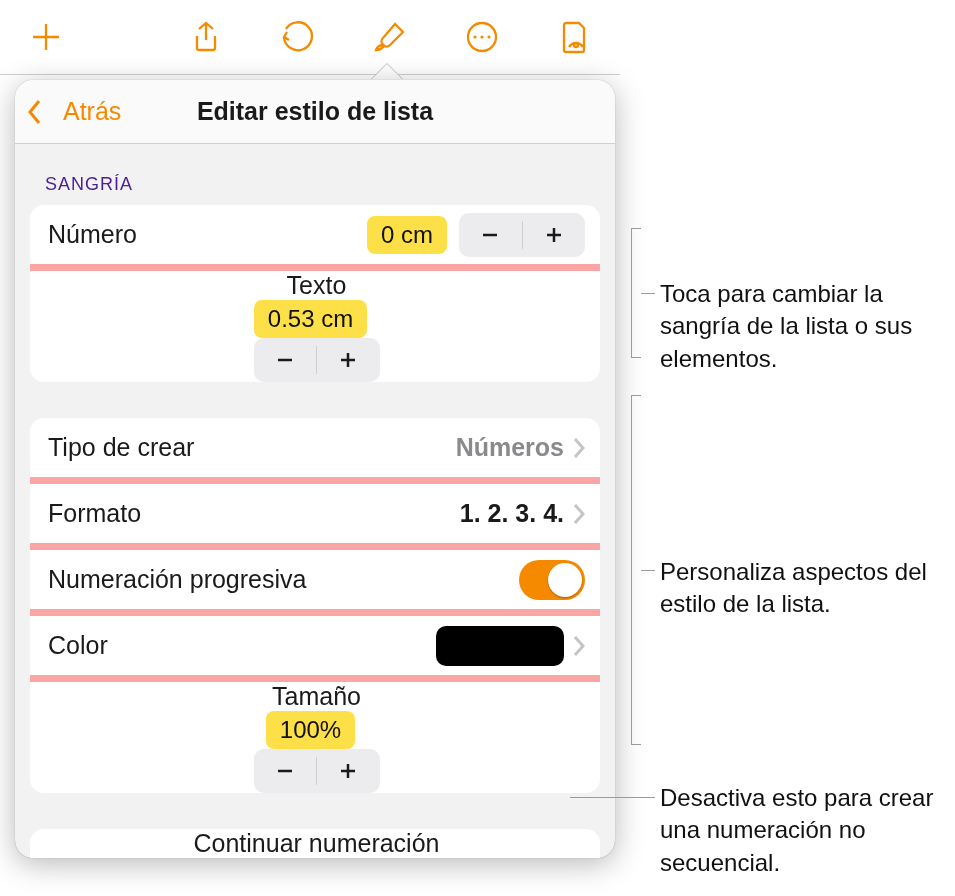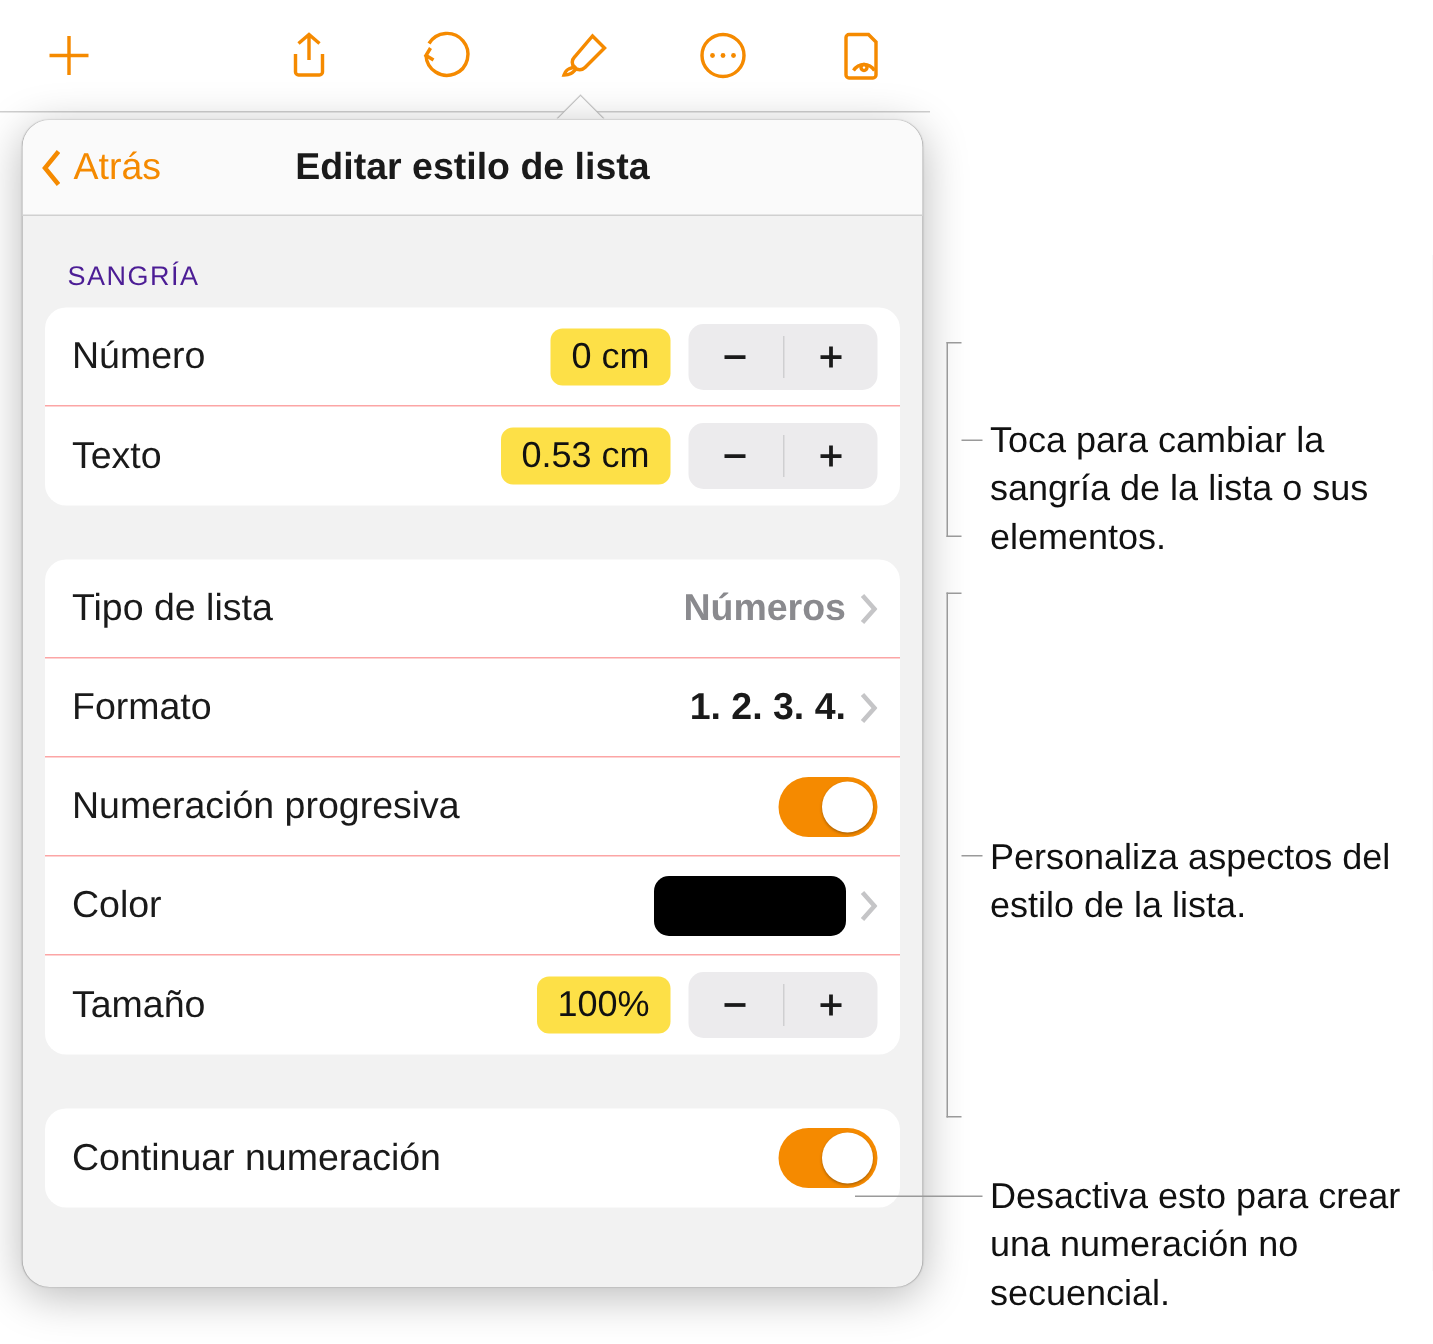--- a/index.html
+++ b/index.html
@@ -73,21 +73,21 @@
     height: 64px;
     background: #fafafa;
     border-bottom: 1px solid #d0d0d0;
     display: flex;
     align-items: center;
     position: relative;
   }
   .back-btn {
     display: flex;
     align-items: center;
-    gap: 4px;
+    gap: 18px;
     color: var(--accent);
     font-size: 25px;
     padding-left: 10px;
     cursor: pointer;
     justify-content: flex-end;
   }
   .back-btn svg { width: 20px; height: 30px; stroke: var(--accent); fill: none; stroke-width: 3; }
   .pop-title {
     position: absolute;
     left: 0; right: 0;
@@ -107,23 +107,23 @@
     background: #fff;
     border-radius: 14px;
     overflow: hidden;
   }
   .card + .card, .card.second { margin-top: 36px; }
   .row {
     display: flex;
     align-items: center;
     min-height: 66px;
     padding: 0 15px 0 18px;
-    border-bottom: 1px solid #fca5a5;
-  }
-  .row:last-child { border-bottom: none; }
+    border-bottom: 7px solid #fca5a5;
+  }
+  .row:last-child { border-bottom: none; flex-direction: column; }
   .row-label { flex: 0 0 auto; font-size: 25px; }
   .row-spacer { flex: 1 1 auto; }
   .value-pill {
     background: #fde047;
     border-radius: 8px;
     padding: 5px 14px;
     font-size: 24px;
     margin-right: 12px;
     color: #111;
   }
@@ -303,21 +303,21 @@
             <svg viewBox="0 0 20 20">
               <path d="M10 3v14M3 10h14"></path>
             </svg>
           </div>
       </div>
     </div>
   </div>
 
   <div class="card second">
     <div class="row">
-      <span class="row-label">Tipo de lista</span>
+      <span class="row-label">Tipo de crear</span>
       <span class="row-spacer"></span>
       <span class="disclosure-val">Números</span>
       <svg class="chev" viewBox="0 0 13 22">
           <path d="M3 2l8 9-8 9"></path>
         </svg>
     </div>
     <div class="row">
       <span class="row-label">Formato</span>
       <span class="row-spacer"></span>
       <span class="disclosure-val dark">1. 2. 3. 4.</span>

